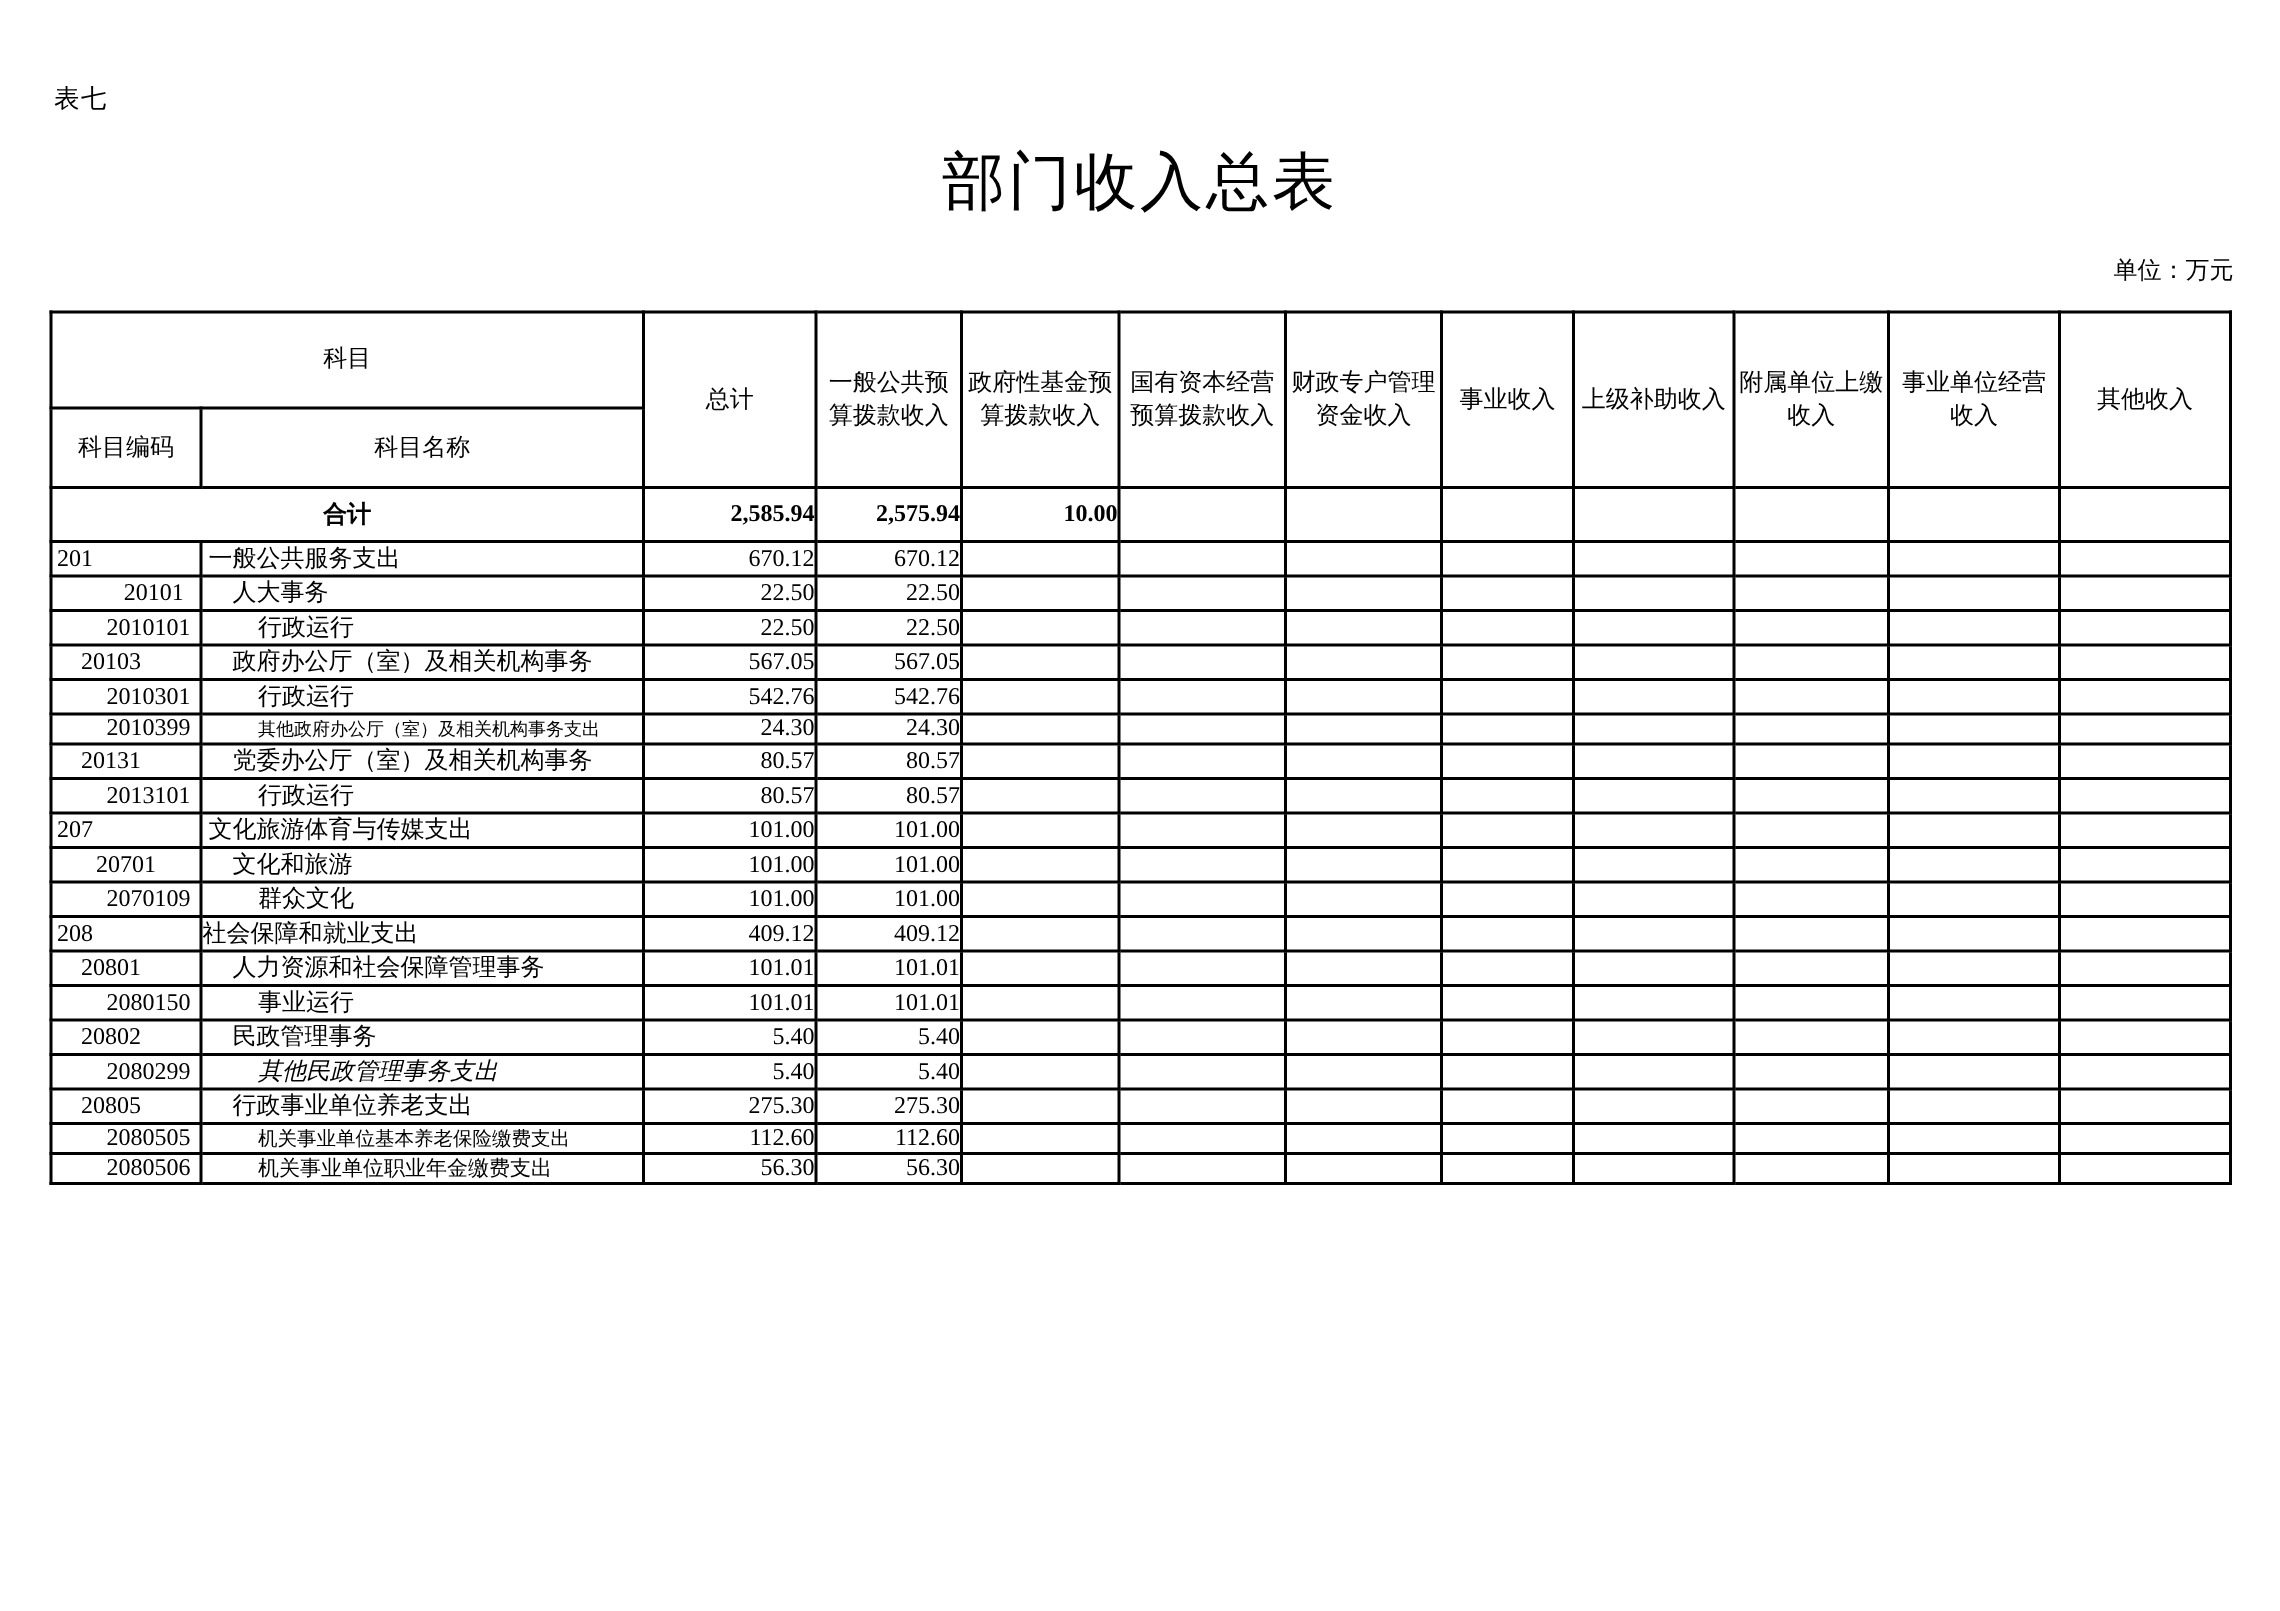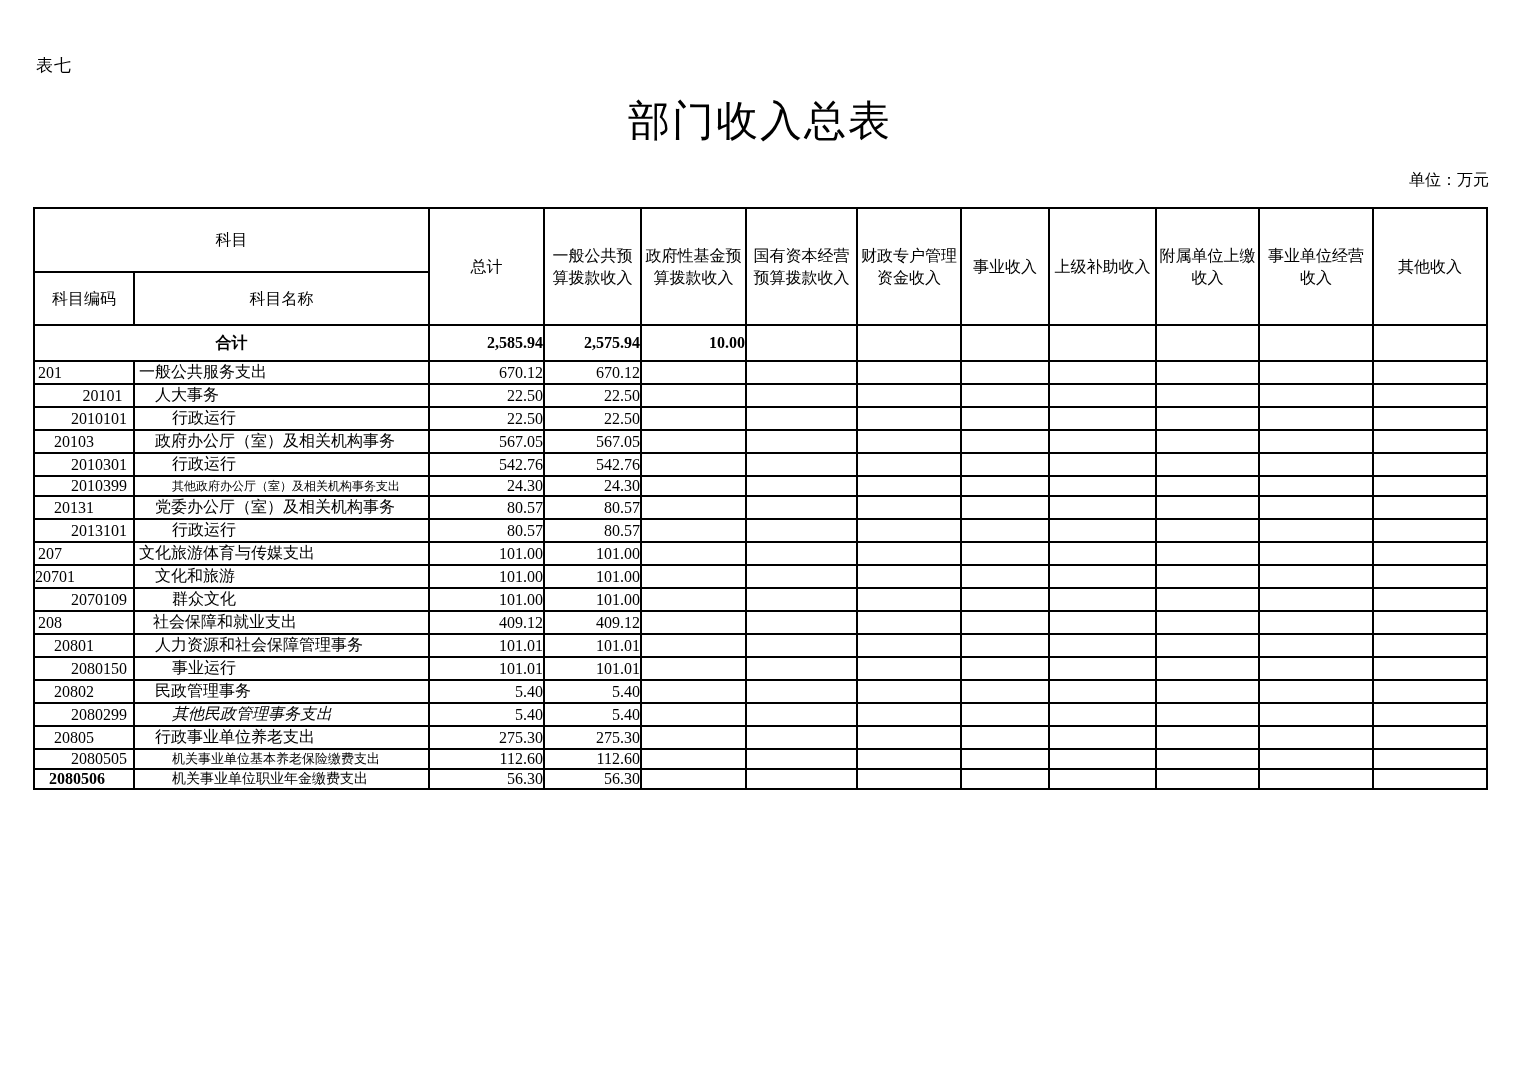--- a/index.html
+++ b/index.html
@@ -249,21 +249,21 @@
         <td class="num-cell"></td>
         <td class="num-cell"></td>
         <td class="num-cell"></td>
         <td class="num-cell"></td>
         <td class="num-cell"></td>
         <td class="num-cell"></td>
         <td class="num-cell"></td>
         <td class="num-cell"></td>
       </tr>
       <tr class="data-row">
-        <td class="code-cell" style="">20701</td>
+        <td class="code-cell" style=" text-align: center;">20701</td>
         <td class="name-cell" style="padding-left: 20px;">文化和旅游</td>
         <td class="num-cell">101.00</td>
         <td class="num-cell">101.00</td>
         <td class="num-cell"></td>
         <td class="num-cell"></td>
         <td class="num-cell"></td>
         <td class="num-cell"></td>
         <td class="num-cell"></td>
         <td class="num-cell"></td>
         <td class="num-cell"></td>
@@ -278,21 +278,21 @@
         <td class="num-cell"></td>
         <td class="num-cell"></td>
         <td class="num-cell"></td>
         <td class="num-cell"></td>
         <td class="num-cell"></td>
         <td class="num-cell"></td>
         <td class="num-cell"></td>
       </tr>
       <tr class="data-row">
         <td class="code-cell" style="padding-left: 3px;">208</td>
-        <td class="name-cell" style="padding-left: 18px;">社会保障和就业支出</td>
+        <td class="name-cell" style="padding-left: 0;">社会保障和就业支出</td>
         <td class="num-cell">409.12</td>
         <td class="num-cell">409.12</td>
         <td class="num-cell"></td>
         <td class="num-cell"></td>
         <td class="num-cell"></td>
         <td class="num-cell"></td>
         <td class="num-cell"></td>
         <td class="num-cell"></td>
         <td class="num-cell"></td>
         <td class="num-cell"></td>
@@ -375,21 +375,21 @@
         <td class="num-cell"></td>
         <td class="num-cell"></td>
         <td class="num-cell"></td>
         <td class="num-cell"></td>
         <td class="num-cell"></td>
         <td class="num-cell"></td>
         <td class="num-cell"></td>
         <td class="num-cell"></td>
       </tr>
       <tr class="data-row">
-        <td class="code-cell" style="padding-left: 14px; font-weight: bold;">2080506</td>
+        <td class="code-cell" style="padding-left: 36px;">2080506</td>
         <td class="name-cell" style="padding-left: 37px; font-size: 14px;">机关事业单位职业年金缴费支出</td>
         <td class="num-cell">56.30</td>
         <td class="num-cell">56.30</td>
         <td class="num-cell"></td>
         <td class="num-cell"></td>
         <td class="num-cell"></td>
         <td class="num-cell"></td>
         <td class="num-cell"></td>
         <td class="num-cell"></td>
         <td class="num-cell"></td>

